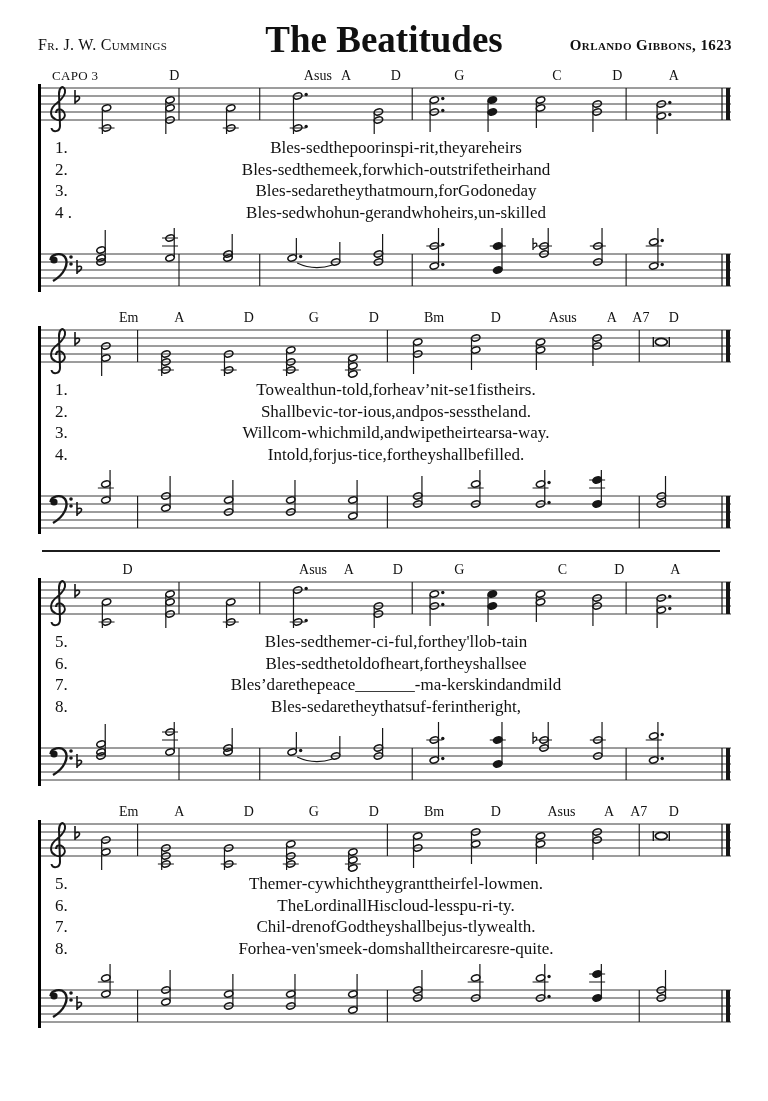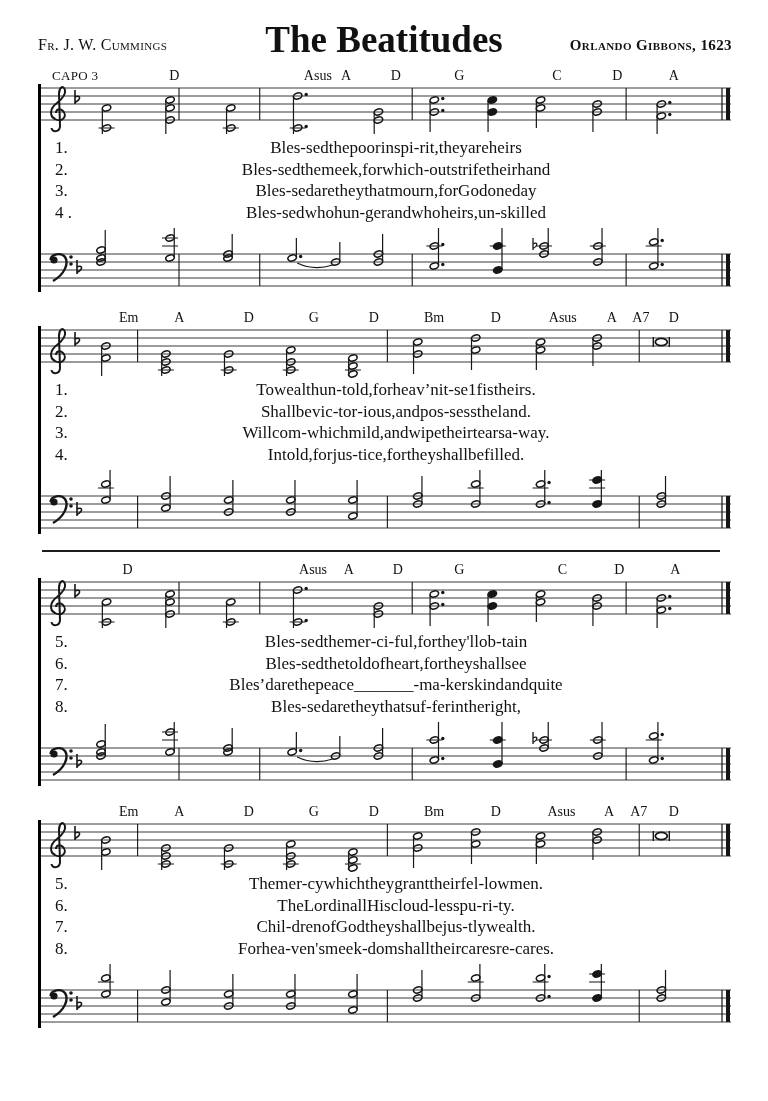--- a/index.html
+++ b/index.html
@@ -645,21 +645,21 @@
             <div class="lyric-words">
               <span>Bles’d</span>
               <span>are</span>
               <span>the</span>
               <span>peace_______</span>
               <span>-</span>
               <span>ma</span>
               <span>-kers</span>
               <span>kind</span>
               <span>and</span>
-              <span>quite</span>
+              <span>mild</span>
             </div>
           </div>
           <div class="lyric-line">
             <span class="verse-num">8.</span>
             <div class="lyric-words">
               <span>Bles</span>
               <span>-</span>
               <span>sed</span>
               <span>are</span>
               <span>they</span>
@@ -911,21 +911,21 @@
               <span>-</span>
               <span>ven's</span>
               <span>meek</span>
               <span>-</span>
               <span>dom</span>
               <span>shall</span>
               <span>their</span>
               <span>cares</span>
               <span>re</span>
               <span>-</span>
-              <span>cares.</span>
+              <span>quite.</span>
             </div>
           </div>
         </div>
         <svg width="690" height="66" viewBox="0 0 690 66">
           <line x1="0" y1="28" x2="690" y2="28" stroke="#3a3a3a" stroke-width="1"></line>
           <line x1="0" y1="36" x2="690" y2="36" stroke="#3a3a3a" stroke-width="1"></line>
           <line x1="0" y1="44" x2="690" y2="44" stroke="#3a3a3a" stroke-width="1"></line>
           <line x1="0" y1="52" x2="690" y2="52" stroke="#3a3a3a" stroke-width="1"></line>
           <line x1="0" y1="60" x2="690" y2="60" stroke="#3a3a3a" stroke-width="1"></line>
           <g transform="translate(8,28)">

